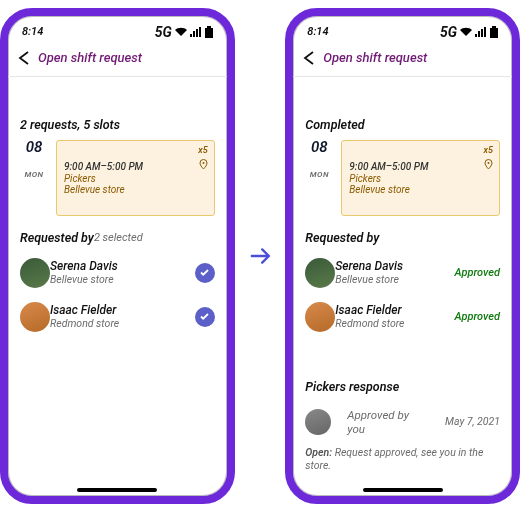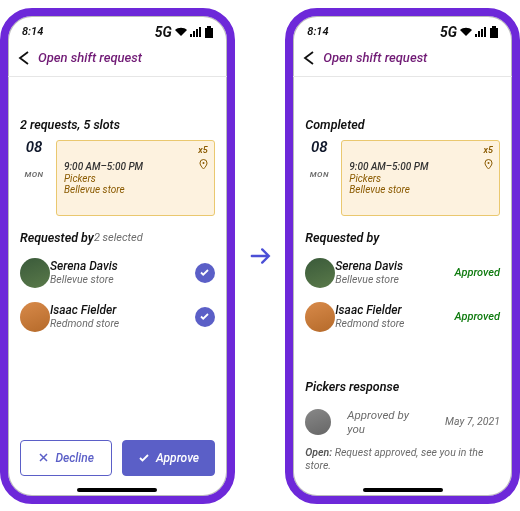--- a/index.html
+++ b/index.html
@@ -192,34 +192,20 @@
         <div class="person-store">Redmond store</div>
       </div>
       <div class="check">
         <svg width="11" height="11" viewBox="0 0 11 11">
             <path fill="none" stroke="#fff" stroke-width="1.8" d="M2 5.5l2.2 2.2L9 3"></path>
           </svg>
       </div>
     </div>
   </div>
 
-  <div class="footer">
-    <div class="btn btn-decline">
-      <svg width="11" height="11" viewBox="0 0 11 11">
-          <path stroke="#5b5fc7" stroke-width="1.5" d="M2 2l7 7M9 2l-7 7"></path>
-        </svg>
-      <span>Decline</span>
-    </div>
-    <div class="btn btn-approve">
-      <svg width="12" height="12" viewBox="0 0 12 12">
-          <path fill="none" stroke="#fff" stroke-width="1.8" d="M2 6l2.5 2.5L10 3"></path>
-        </svg>
-      <span>Approve</span>
-    </div>
-  </div>
   <div class="home-indicator"></div>
 </div>
 
 <svg class="between-arrow" viewBox="0 0 24 24">
   <path fill="none" stroke="#4b4fd6" stroke-width="2.5" stroke-linecap="round" d="M3 12h17M14 5l7 7-7 7"></path>
 </svg>
 
 <div class="phone">
   <div class="status-bar">
     <span>8:14</span>

